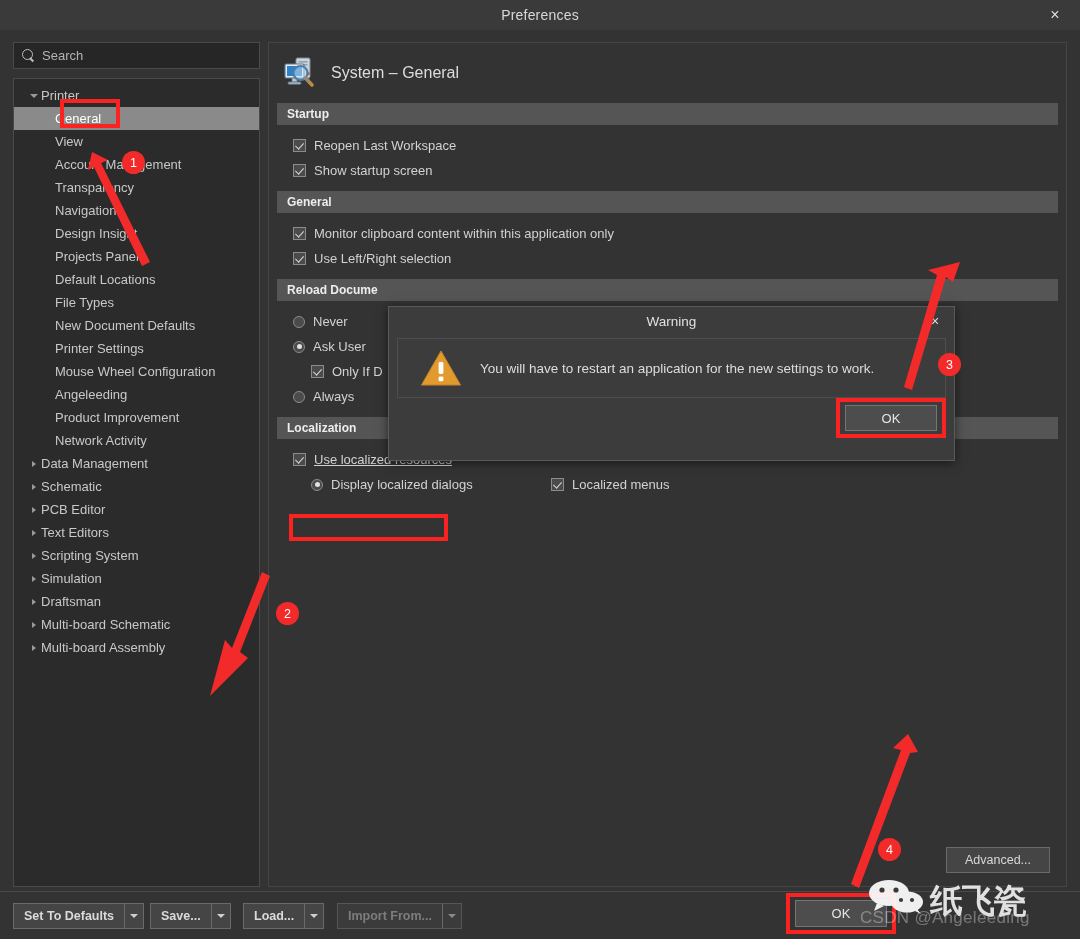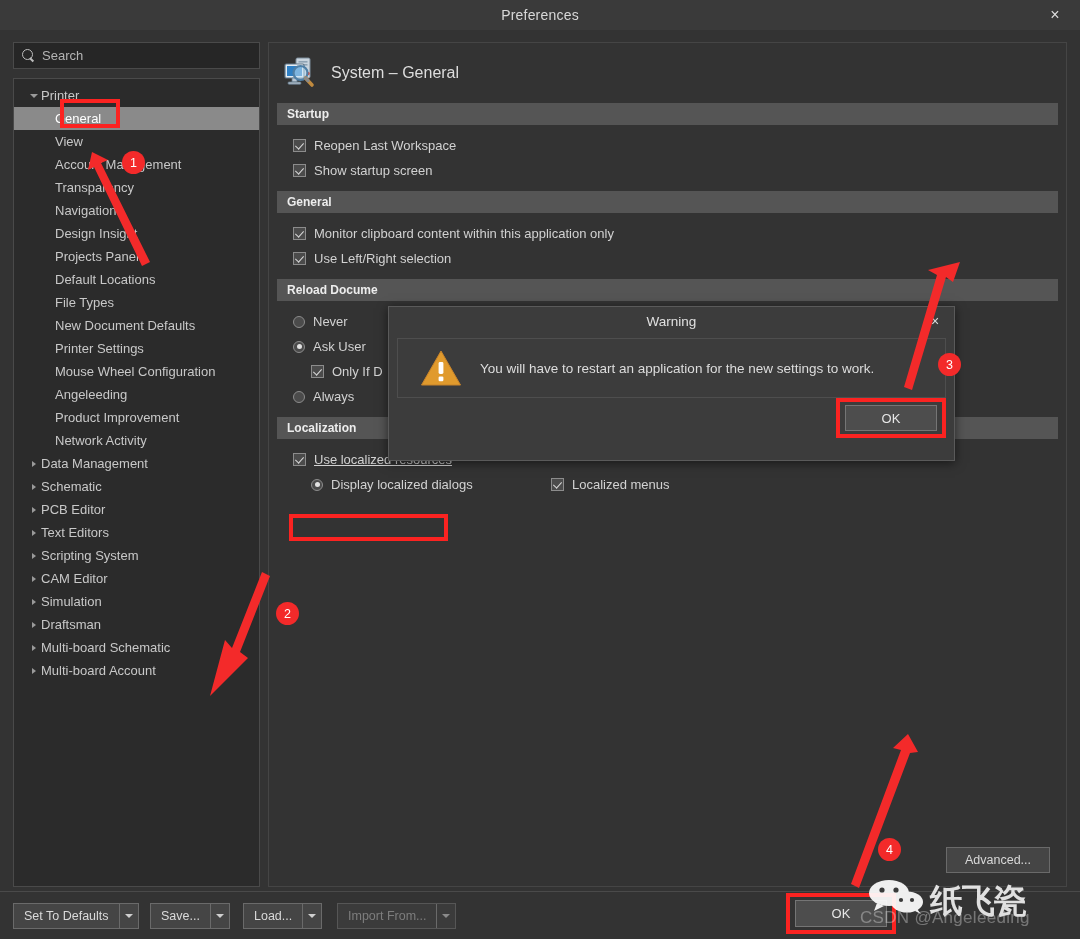--- a/index.html
+++ b/index.html
@@ -198,20 +198,21 @@
     background: #333333;
     border-top: 1px solid #4a4a4a;
   }
   .splitbtn {
     position: absolute; top: 11px;
     height: 26px;
     display: flex;
     background: #454545;
     border: 1px solid #6a6a6a;
     cursor: pointer;
+    font-weight: bold;
   }
   .splitbtn .lbl {
     display: flex; align-items: center; justify-content: center;
     font-size: 12.5px; color: #dadada;
     padding: 0 10px;
   }
   .splitbtn .arw {
     width: 19px;
     border-left: 1px solid #6a6a6a;
     display: flex; align-items: center; justify-content: center;
@@ -433,45 +434,39 @@
           <div class="tnode lvl0">
             <span class="arrow">
               <i></i>
             </span>
             <span>Scripting System</span>
           </div>
           <div class="tnode lvl0">
             <span class="arrow">
               <i></i>
             </span>
-            <span>CAM Editor</span>
-          </div>
-          <div class="tnode lvl0">
-            <span class="arrow">
-              <i></i>
-            </span>
             <span>Simulation</span>
           </div>
           <div class="tnode lvl0">
             <span class="arrow">
               <i></i>
             </span>
             <span>Draftsman</span>
           </div>
           <div class="tnode lvl0">
             <span class="arrow">
               <i></i>
             </span>
             <span>Multi-board Schematic</span>
           </div>
           <div class="tnode lvl0">
             <span class="arrow">
               <i></i>
             </span>
-            <span>Multi-board Account</span>
+            <span>Multi-board Assembly</span>
           </div>
         </div>
     </div>
 
     <div id="rightpane">
 
       <div id="pageheader">
         <span class="hicon">
           <svg width="36" height="32" viewBox="0 0 36 32">
             <rect x="13" y="1" width="14" height="20" rx="1.5" fill="#c9d4de" stroke="#7b8b99" stroke-width="1"></rect>

